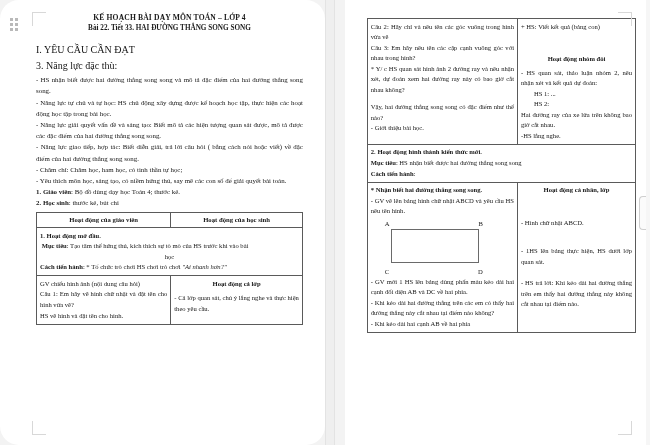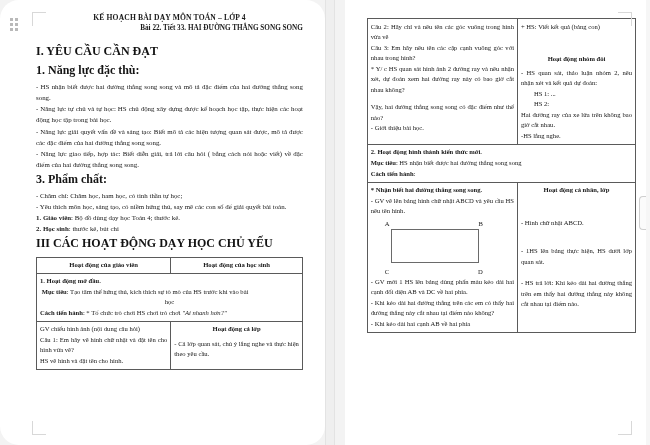--- a/index.html
+++ b/index.html
@@ -71,31 +71,31 @@
 
   .doc-title {
     text-align: center;
     font-weight: bold;
     font-size: 7.6px;
     letter-spacing: .15px;
     line-height: 1.5;
     color: #1b1b1b;
   }
   .doc-subtitle {
-    text-align: right;
+    text-align: center;
     font-weight: bold;
     font-size: 7.2px;
     line-height: 1.6;
     color: #1b1b1b;
     margin-bottom: 7px;
   }
 
   .sec-head {
-    font-size: 12px;
-    font-weight: bold;
+    font-size: 10px;
+    font-weight: normal;
     line-height: 1.62;
     color: #141414;
   }
 
   .para {
     font-size: 6.9px;
     line-height: 1.62;
     color: #171717;
     text-align: justify;
   }
@@ -196,39 +196,37 @@
     </span>
     <span class="corner-mark cm-tl"></span>
     <span class="corner-mark cm-bl"></span>
 
     <div class="body-left">
 
       <div class="doc-title">KẾ HOẠCH BÀI DẠY MÔN TOÁN – LỚP 4</div>
       <div class="doc-subtitle">Bài 22. Tiết 33. HAI ĐƯỜNG THẲNG SONG SONG</div>
 
       <div class="sec-head">I. YÊU CẦU CẦN ĐẠT</div>
-      <div class="sec-head">1. Năng lực đặc thù:</div>
+      <div class="sec-head">3. Năng lực đặc thù:</div>
       <div class="para">- HS nhận biết được hai đường thẳng song song và mô tả đặc điểm của hai đường thẳng song song.</div>
 
       <div class="para">- Năng lực tự chủ và tự học: HS chủ động xây dựng được kế hoạch học tập, thực hiện các hoạt động học tập trong bài học.</div>
       <div class="para">- Năng lực giải quyết vấn đề và sáng tạo: Biết mô tả các hiện tượng quan sát được, mô tả được các đặc điểm của hai đường thẳng song song.</div>
       <div class="para">- Năng lực giao tiếp, hợp tác: Biết diễn giải, trả lời câu hỏi ( bằng cách nói hoặc viết) về đặc điểm của hai đường thẳng song song.</div>
 
-      <div class="sec-head">3. Phẩm chất:</div>
       <div class="para">- Chăm chỉ: Chăm học, ham học, có tinh thần tự học;</div>
       <div class="para">- Yêu thích môn học, sáng tạo, có niềm hứng thú, say mê các con số để giải quyết bài toán.</div>
 
       <div class="para">
         <b>1. Giáo viên</b><span>: Bộ đồ dùng dạy học Toán 4; thước kẻ.</span>
       </div>
       <div class="para">
         <b>2. Học sinh</b><span>: thước kẻ, bút chì</span>
       </div>
 
-      <div class="sec-head">III CÁC HOẠT ĐỘNG DẠY HỌC CHỦ YẾU</div>
 
       <table class="act">
         <colgroup>
             <col class="col-gv-l">
             <col class="col-hs-l">
           </colgroup>
         <thead>
           <tr>
             <th class="ctr">Hoạt động của giáo viên</th>
             <th class="ctr">Hoạt động của học sinh</th>

